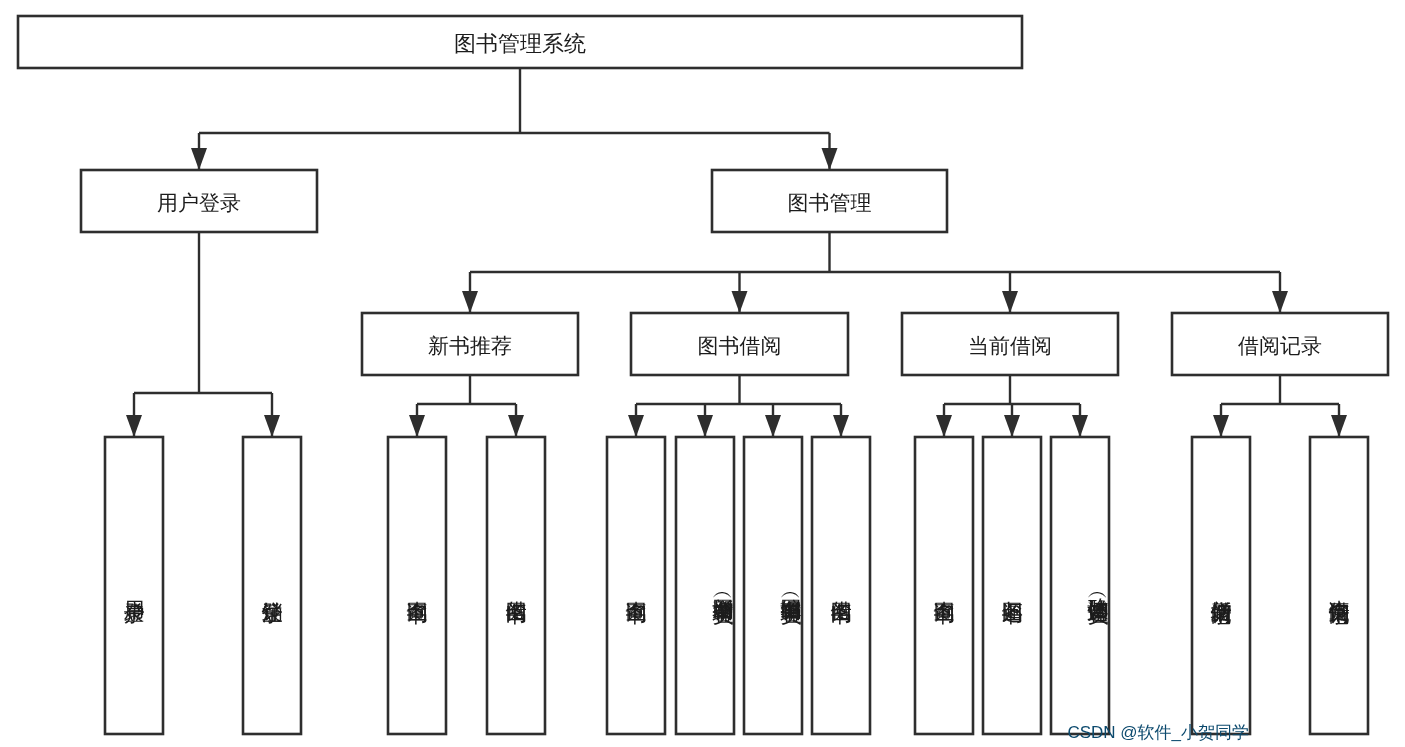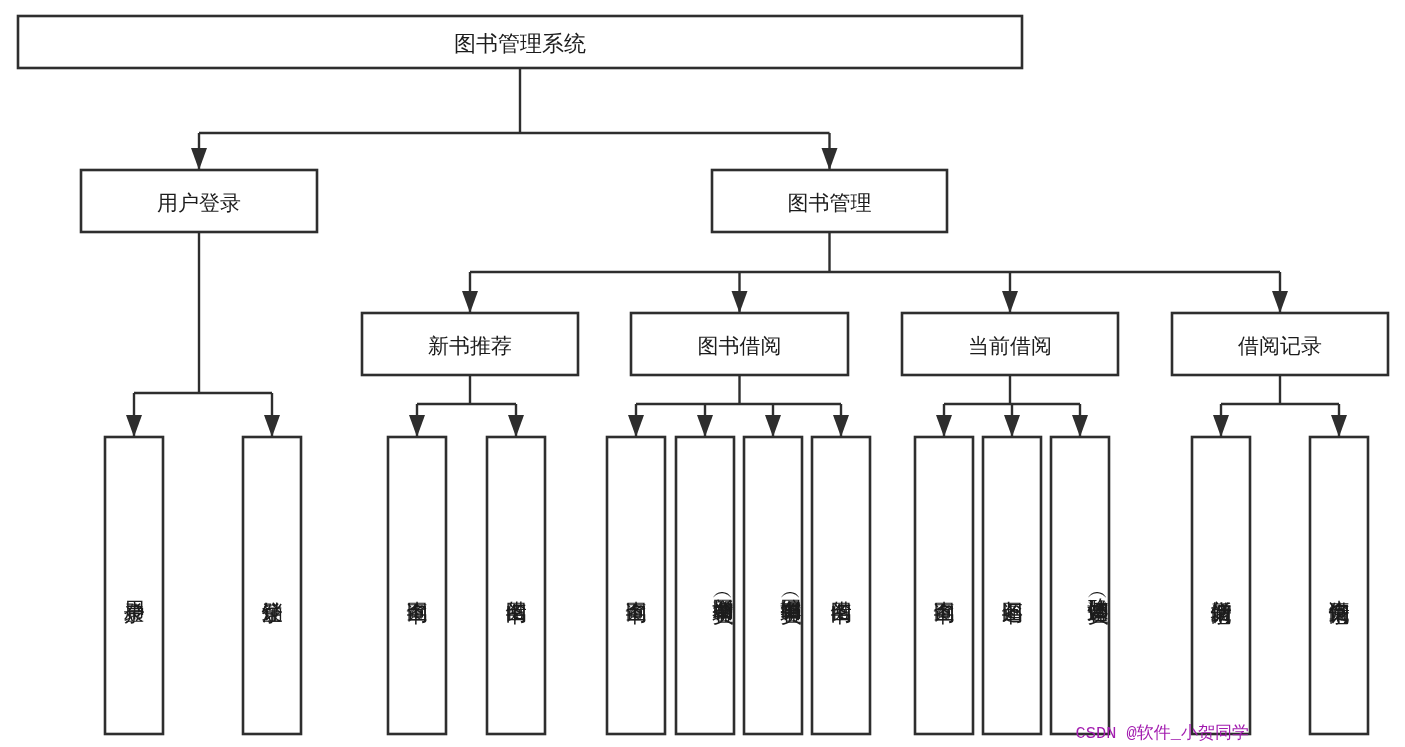--- a/index.html
+++ b/index.html
@@ -65,23 +65,23 @@
     justify-content: center;
     pointer-events: none;
   }
   .vlabel.center {
     align-items: center;
   }
   .watermark {
     position: absolute;
     right: 8px;
     bottom: 3px;
-    font-family: Liberation Mono, monospace;
+    font-family: Liberation Sans, sans-serif;
     font-size: 17px;
-    color: #a21caf;
+    color: #0c4a6e;
     white-space: nowrap;
   }
 </style>
 </head>
 <body>
 
 <div id="diagram-root">
 
   <svg class="flow" viewBox="0 0 1405 747">
     <g id="edges-layer">

